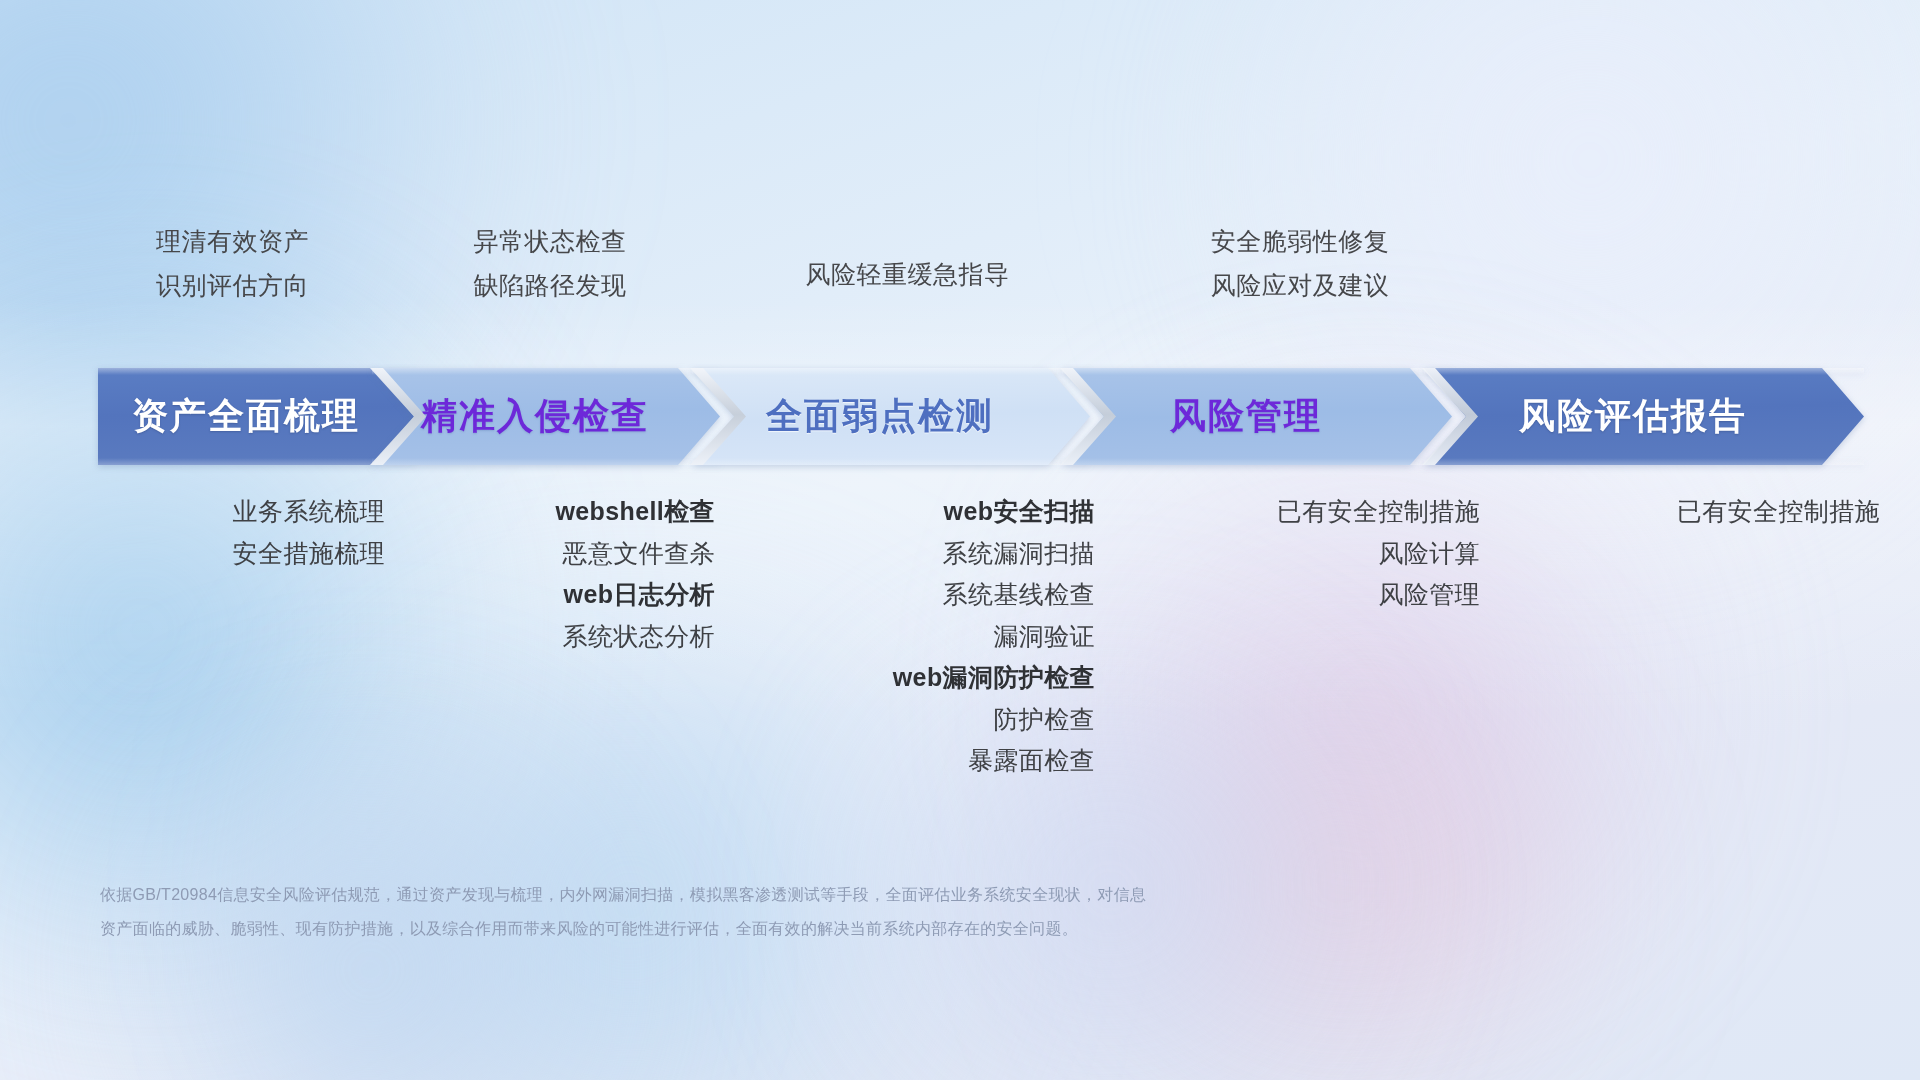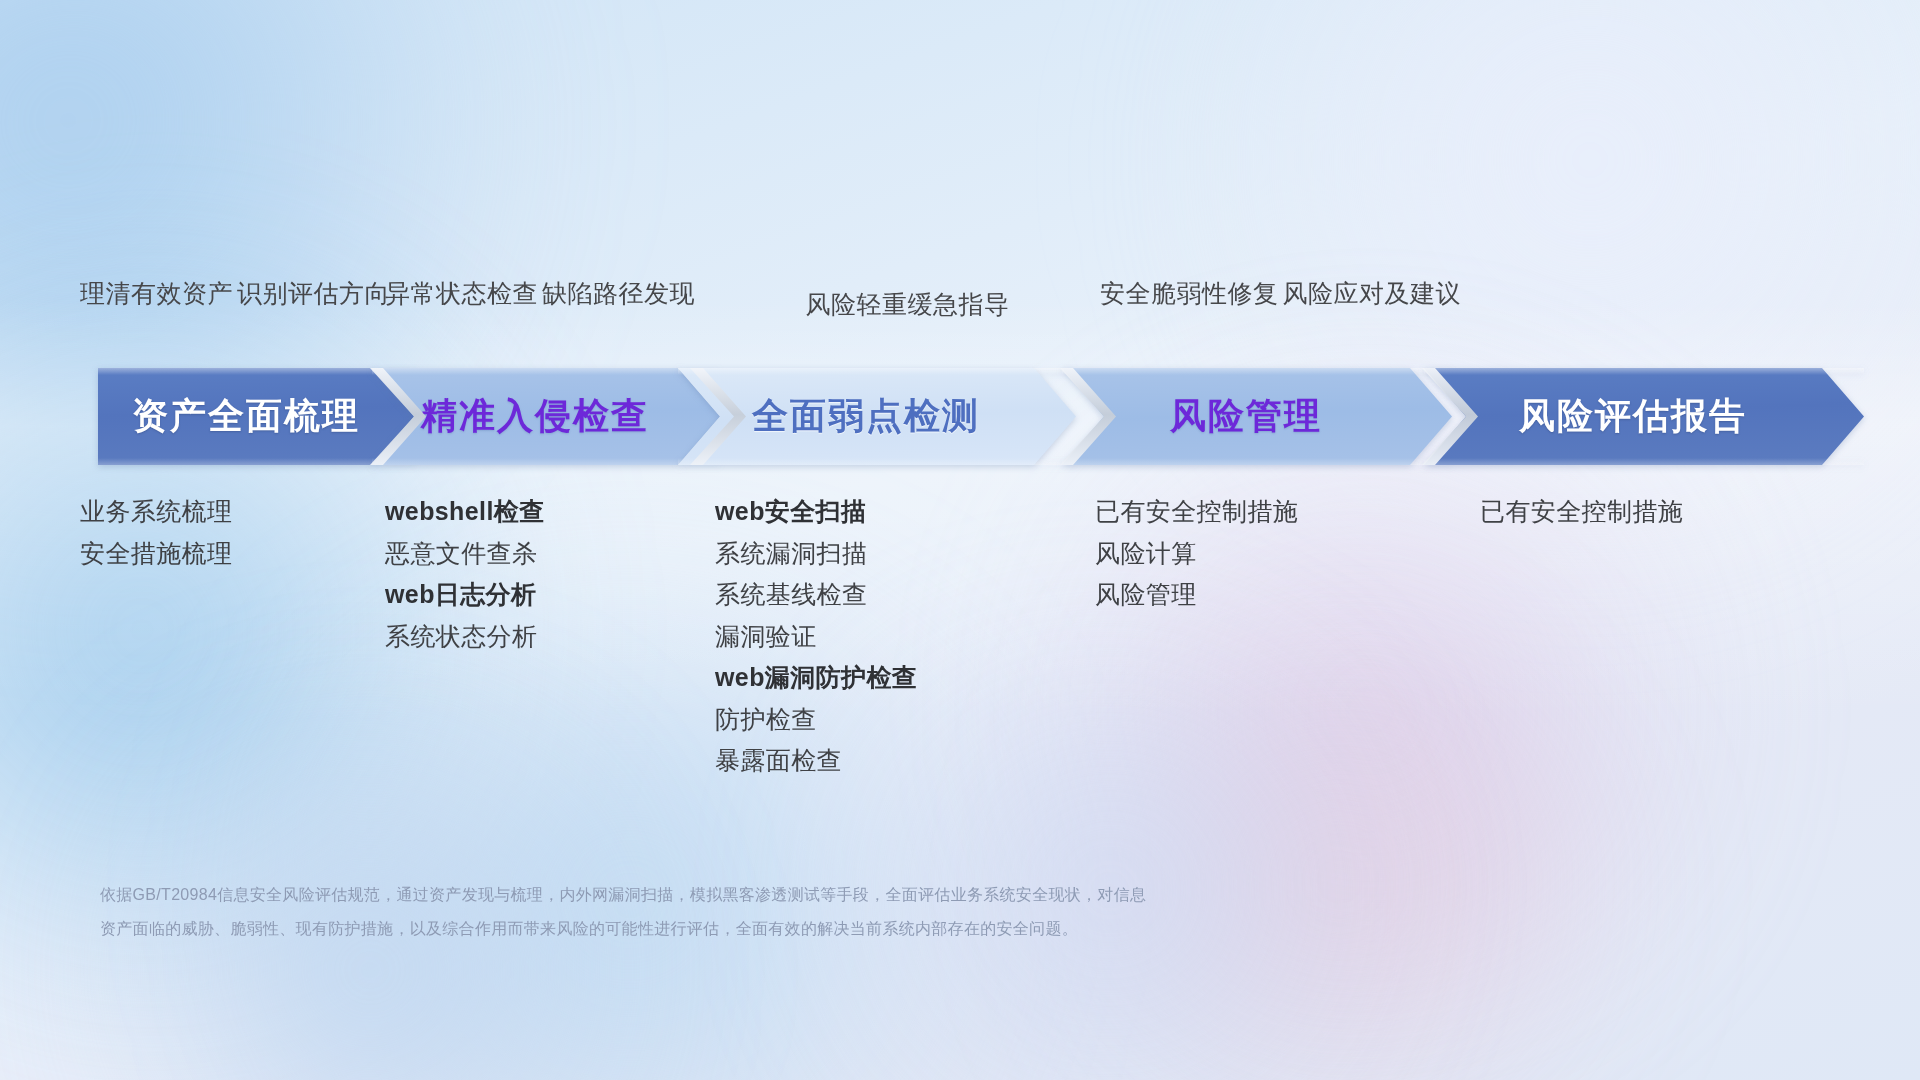--- a/index.html
+++ b/index.html
@@ -37,21 +37,21 @@
            background:linear-gradient(180deg, rgba(255,255,255,0) 0%, rgba(255,255,255,.35) 30%, rgba(255,255,255,.15) 70%, rgba(255,255,255,0) 100%); }
 
   
   .stage { position:absolute; inset:0; }
 
   
   .notes-row {
     position:absolute; left:80px; top:228px; width:1800px;
     display:flex;
   }
-  .note-col { display:flex; flex-direction:row; align-items:center; gap:4px;margin-top:41px; }
+  .note-col { display:flex; flex-direction:column; align-items:center; gap:18px; }
   .note-line {
     font-size:25px; color:#46474a; letter-spacing:.5px; white-space:nowrap;
     line-height:1.05;
   }
 
   
   .banner { position:absolute; left:82px; top:368px; width:1782px; height:97px; }
   .chev {
     position:absolute; top:0; height:97px;
     display:flex; align-items:center; justify-content:center;
@@ -92,21 +92,21 @@
   
   .sep {
     position:absolute; top:0; height:97px; width:56px; z-index:4;
     clip-path:polygon(0 0, 44px 50%, 0 100%, 13px 100%, 56px 50%, 13px 0);
     background:linear-gradient(180deg,#f2f5fa 0%,#c6ced9 48%,#eef2f8 100%);
     opacity:.95;
   }
 
   
   .lists-row { position:absolute; left:80px; top:498px; width:1800px; display:flex; }
-  .list-col { display:flex; flex-direction:column; align-items:flex-start; gap:14px; }
+  .list-col { display:flex; flex-direction:column; align-items:flex-end; gap:14px; }
   .item {
     font-size:25px; color:#3f4145; white-space:nowrap; line-height:1.1; letter-spacing:.4px;
   }
   .item.em { font-weight:bold; color:#2f3135; }
 
   
   .footer {
     position:absolute; left:100px; top:878px; width:1600px;
     font-size:16px; line-height:34px; color:#8e9bb4; letter-spacing:.3px;
   }
@@ -161,21 +161,21 @@
     </div>
     <div class="sep" style="left:288px;"></div>
 
     <div class="chev notch tone-mid" style="left:290px;width:348px;">
       <div class="face"></div>
       <div class="gloss"></div>
       <div class="label">精准入侵检查</div>
     </div>
     <div class="sep" style="left:608px;"></div>
 
-    <div class="chev notch tone-light" style="left:596px;width:398px;">
+    <div class="chev notch tone-light" style="left:610px;width:398px;">
       <div class="face"></div>
       <div class="gloss"></div>
       <div class="label">全面弱点检测</div>
     </div>
     <div class="sep" style="left:978px;"></div>
 
     <div class="chev notch tone-mid" style="left:980px;width:390px;">
       <div class="face"></div>
       <div class="gloss"></div>
       <div class="label">风险管理</div>

